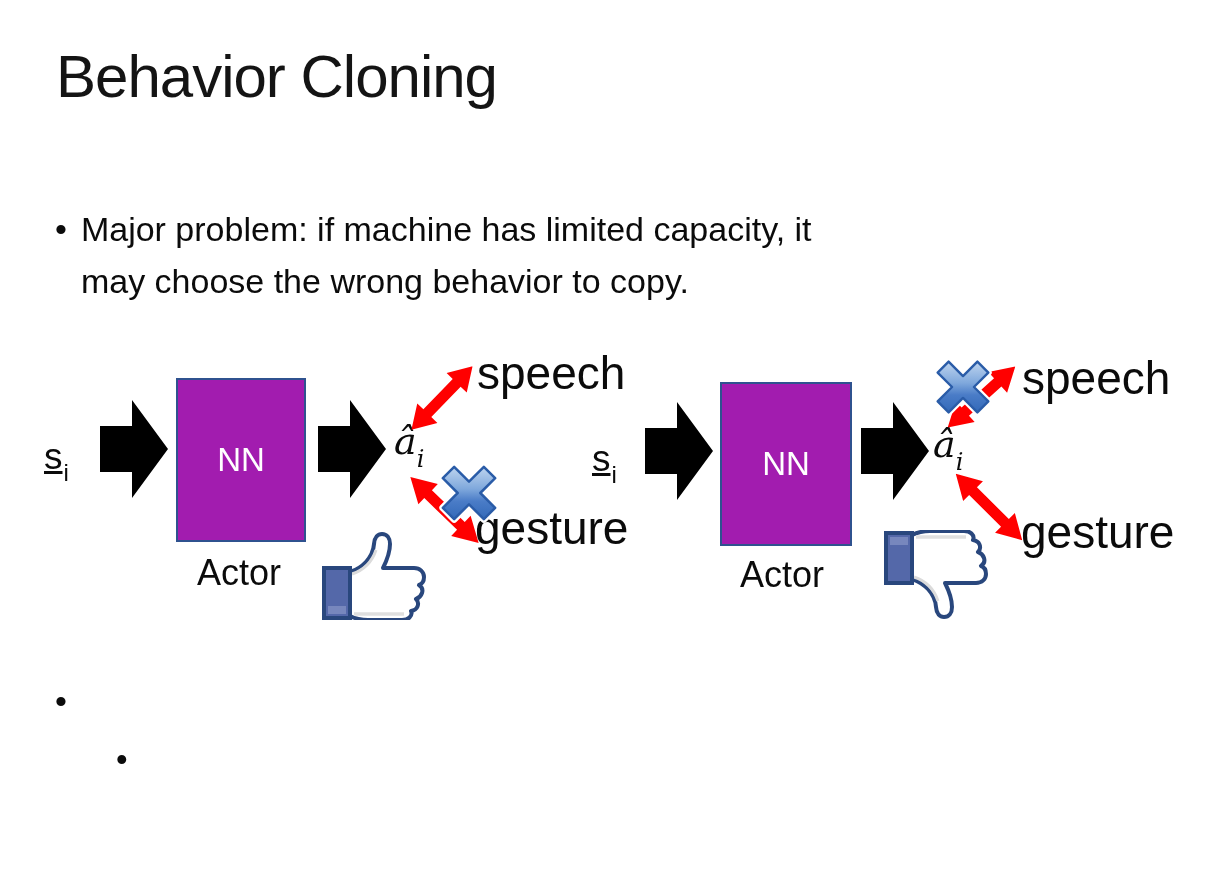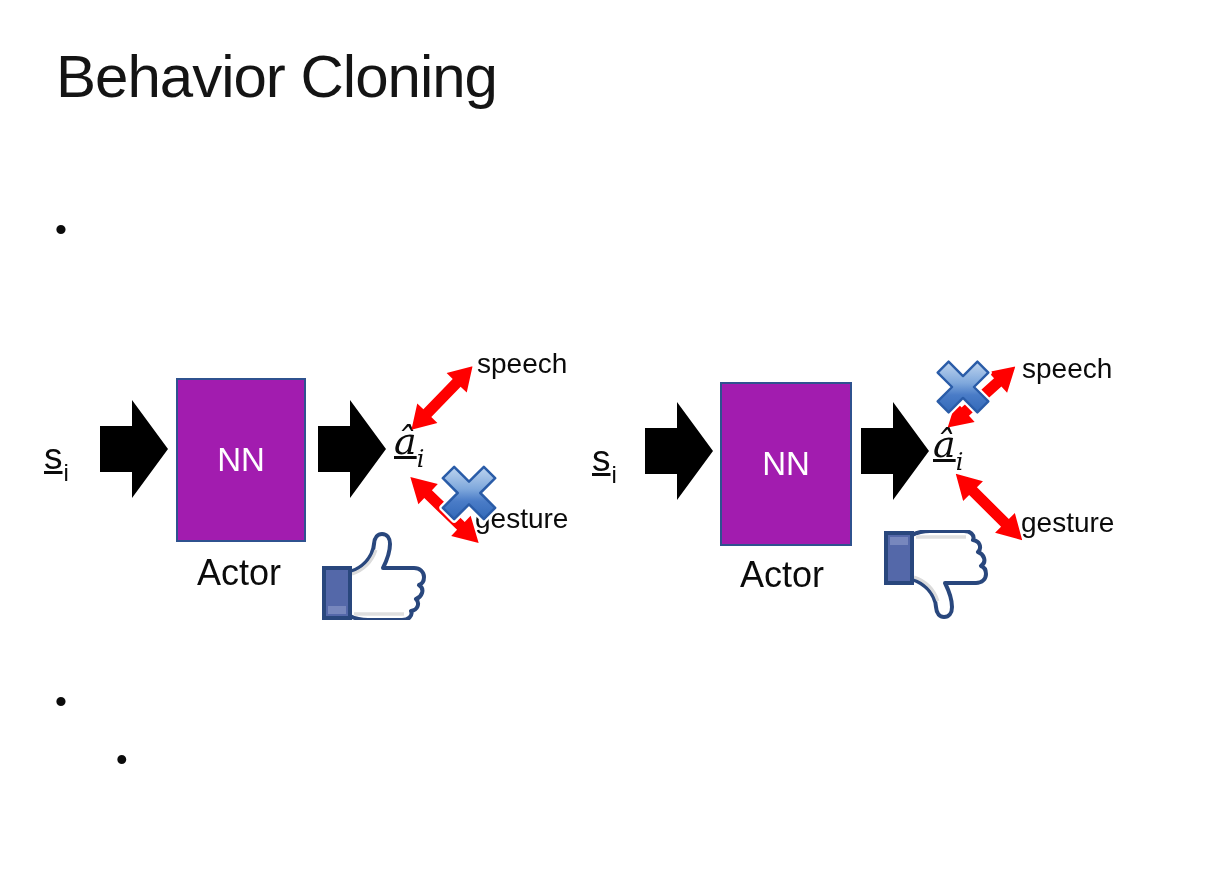--- a/index.html
+++ b/index.html
@@ -8,24 +8,24 @@
     font-family:"Liberation Sans",sans-serif;color:#0b0b0b;overflow:hidden;
   }
   .abs{position:absolute;}
   .title{
     left:56px;top:42px;font-size:60px;font-weight:300;letter-spacing:-1px;
     color:#141414;line-height:1.15;white-space:nowrap;
   }
   .bullet{display:flex;gap:14px;font-size:34px;line-height:52px;color:#0b0b0b;}
   .bullet .dot{flex:0 0 auto;}
   .sub{font-size:33px;line-height:48px;}
-  .dlabel{font-size:28px;line-height:1;white-space:nowrap;}
+  .dlabel{font-size:46px;line-height:1;white-space:nowrap;}
   .silabel{font-size:37px;line-height:1;white-space:nowrap;text-decoration:underline;}
   .silabel sub{font-size:24px;position:relative;top:4px;left:1px;}
-  .ahat{font-family:"DejaVu Serif",serif;font-style:italic;font-size:38px;line-height:1;white-space:nowrap;text-decoration:underline;}
+  .ahat{font-family:"DejaVu Serif",serif;font-style:italic;font-size:38px;line-height:1;white-space:nowrap;}
   .ahat sub{font-size:24px;position:relative;top:4px;}
   .nnbox{
     width:130px;height:164px;background:#a21caf;border:2px solid #2f528f;
     box-sizing:border-box;display:flex;align-items:center;justify-content:center;
     color:#ffffff;font-size:33px;
   }
   .dbl{height:34px;transform-origin:center center;}
   svg{display:block;}
 </style>
 </head>
@@ -52,20 +52,24 @@
         <path transform="rotate(45 32 32)" d="M24,3 h16 v21 h21 v16 h-21 v21 h-16 v-21 h-21 v-16 h21 z" fill="#FFFFFF" stroke="#FFFFFF" stroke-width="7" stroke-linejoin="round"></path>
         <path transform="rotate(45 32 32)" d="M24,3 h16 v21 h21 v16 h-21 v21 h-16 v-21 h-21 v-16 h21 z" fill="url(#xg)" stroke="#2A5CA8" stroke-width="2.5" stroke-linejoin="round"></path>
       </g>
     </defs>
   </svg>
 
   <div class="abs title">Behavior Cloning</div>
 
   <div class="abs bullet" style="left:55px;top:203px;width:1060px;">
     <span class="dot">•</span>
+    <div>
+      <div>Major problem: if machine has limited capacity, it</div>
+      <div>may choose the wrong behavior to copy.</div>
+    </div>
   </div>
 
   <div class="abs silabel" style="left:44px;top:438px;">
     <span>s</span><sub>i</sub>
   </div>
 
   <svg class="abs" style="left:100px;top:400px;" width="68" height="98" viewBox="0 0 68 98">
     <polygon points="0,26 32,26 32,0 68,49 32,98 32,72 0,72" fill="#000000"></polygon>
   </svg>
 

